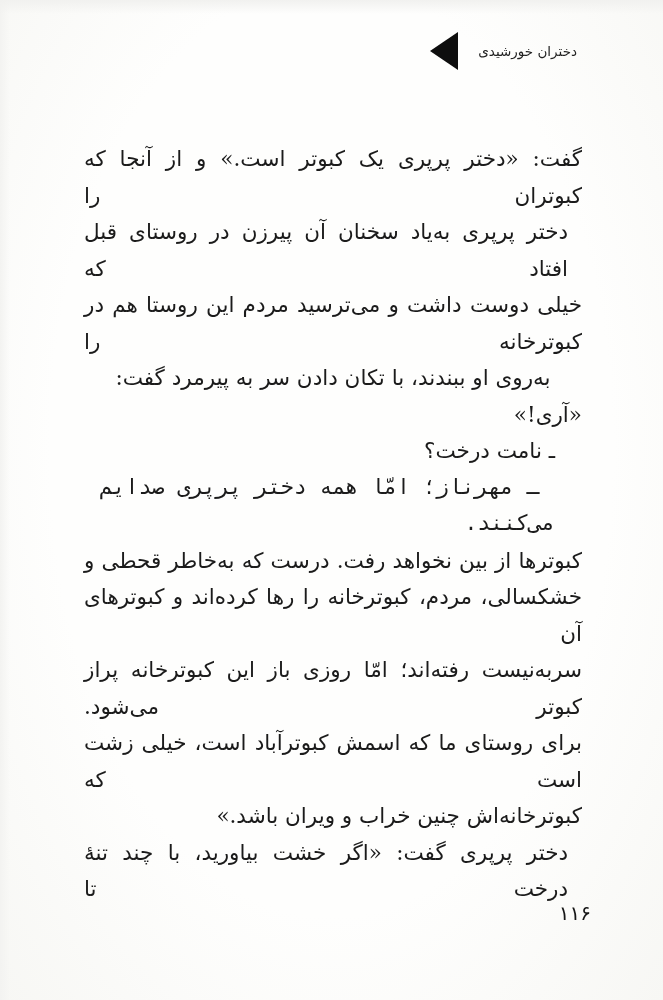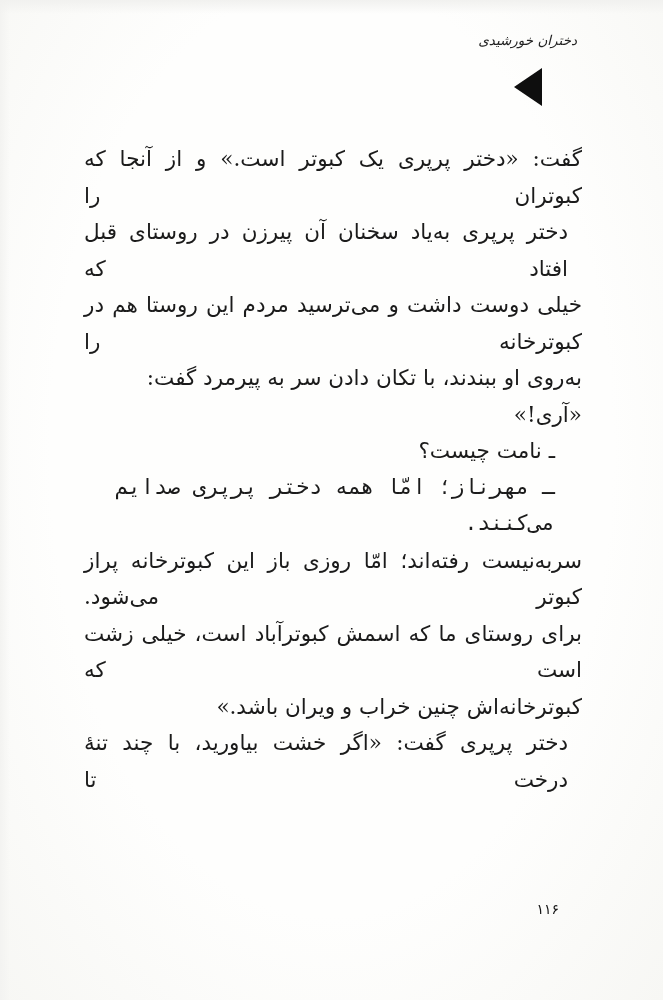--- a/index.html
+++ b/index.html
@@ -16,25 +16,24 @@
     font-family:"DejaVu Serif","DejaVu Sans",serif;
     color:#1b1b1b;
     direction:rtl;
   }
   .running-head{
     position:absolute;
     top:32px;
     right:86px;
     height:38px;
     display:flex;
-    flex-direction:column;
+    flex-direction:row;
     align-items:center;
     gap:20px;
     direction:rtl;
-    font-style:italic;
   }
   .tri-icon{
     width:0;height:0;
     border-top:19px solid transparent;
     border-bottom:19px solid transparent;
     border-right:28px solid #0e0e0e;
   }
   .head-title{
     font-size:13.5px;
     letter-spacing:.2px;
@@ -51,49 +50,51 @@
     direction:rtl;
     text-align:justify;
   }
   .line{
     text-align:justify;
     text-align-last:justify;
     white-space:normal;
     min-height:36.5px;
   }
   .line.end{
-    text-align:right;
+    text-align:center;
     text-align-last:right;
   }
   .page-number{
     position:absolute;
     top:901px;
-    right:104px;
-    font-size:14px;
+    right:72px;
+    font-size:20px;
     color:#161616;
     direction:rtl;
   }
 </style>
 </head>
 <body>
 
 <div class="page">
 
   <div class="running-head">
     <span class="head-title">دختران خورشیدی</span>
     <span class="tri-icon"></span>
   </div>
 
   <div class="body-text">
       <div class="line">گفت: «دختر پرپری یک کبوتر است.» و از آنجا که کبوتران را</div>
       <div class="line" style="padding-right: 14px;">دختر پرپری به‌یاد سخنان آن پیرزن در روستای قبل افتاد که</div>
       <div class="line">خیلی دوست داشت و می‌ترسید مردم این روستا هم در کبوترخانه را</div>
       <div class="line end">به‌روی او ببندند، با تکان دادن سر به پیرمرد گفت: «آری!»</div>
-      <div class="line end" style="padding-right: 27px;">ـ نامت چیست؟</div>
+      <div class="line end" style="padding-right: 27px;">ـ نامت درخت؟</div>
       <div class="line end" style="padding-right: 27px; font-family: Liberation Mono, monospace;">ـ مهرناز؛ امّا همه دختر پرپری صدایم می‌کنند.</div>
+      <div class="line">کبوترها از بین نخواهد رفت. درست که به‌خاطر قحطی و</div>
+      <div class="line">خشکسالی، مردم، کبوترخانه را رها کرده‌اند و کبوترهای آن</div>
       <div class="line">سربه‌نیست رفته‌اند؛ امّا روزی باز این کبوترخانه پراز کبوتر می‌شود.</div>
       <div class="line">برای روستای ما که اسمش کبوترآباد است، خیلی زشت است که</div>
       <div class="line end">کبوترخانه‌اش چنین خراب و ویران باشد.»</div>
       <div class="line" style="padding-right: 14px;">دختر پرپری گفت: «اگر خشت بیاورید، با چند تنهٔ درخت تا</div>
     </div>
 
   <div class="page-number">۱۱۶</div>
 
 </div>
 

